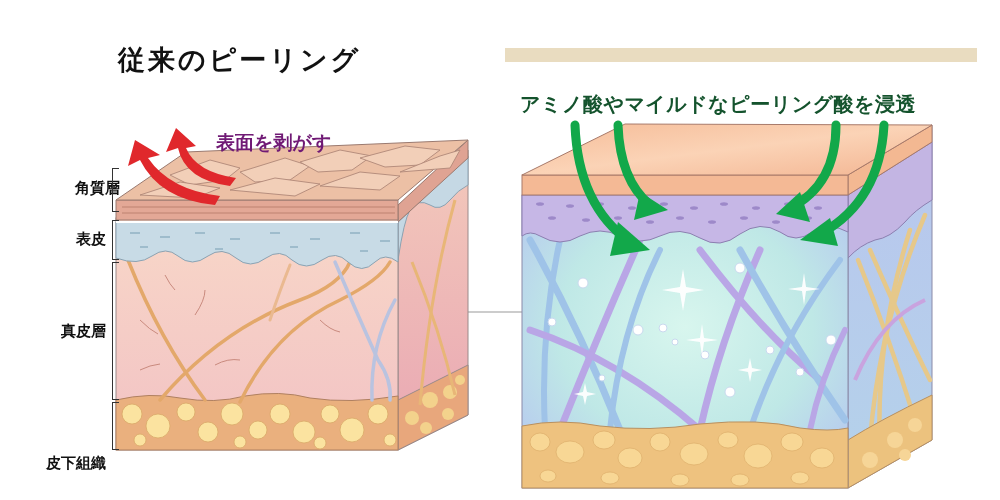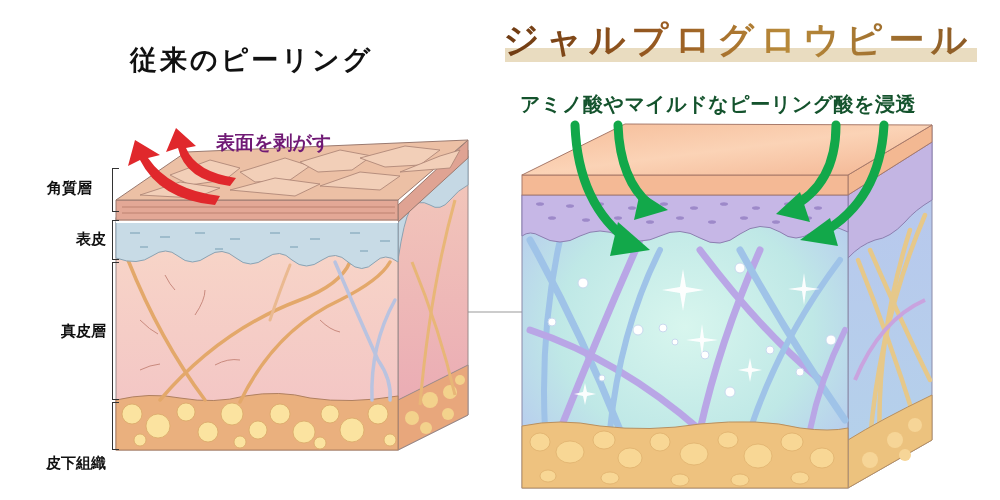--- a/index.html
+++ b/index.html
@@ -1,18 +1,18 @@
 <!DOCTYPE html>
 <html><head>
 <meta charset="utf-8">
 <style>
   html,body{margin:0;padding:0;background:#ffffff;}
   body{width:1000px;height:500px;position:relative;overflow:hidden;font-family:"DejaVu Sans","Liberation Sans",sans-serif;}
   .abs{position:absolute;}
-  .title-left{left:130px;top:42px;font-family:"DejaVu Serif","Liberation Serif",serif;font-weight:bold;font-size:27px;color:#111;letter-spacing:3px;white-space:nowrap;}
+  .title-left{left:118px;top:42px;font-family:"DejaVu Serif","Liberation Serif",serif;font-weight:bold;font-size:27px;color:#111;letter-spacing:3px;white-space:nowrap;}
   .title-right-wrap{left:497px;top:12px;width:480px;height:58px;}
   .title-right-band{position:absolute;left:8px;right:0;top:36px;height:14px;background:#e9dcc0;}
   .title-right{position:absolute;left:6px;top:4px;font-family:"DejaVu Serif","Liberation Serif",serif;font-weight:bold;font-size:36px;letter-spacing:6px;white-space:nowrap;
     background:linear-gradient(90deg,#6e3a12 0%,#9a5c22 35%,#b88a3a 60%,#8c5a26 100%);-webkit-background-clip:text;background-clip:text;color:transparent;}
   .subtitle{left:520px;top:91px;font-weight:bold;font-size:20px;color:#14532d;white-space:nowrap;letter-spacing:0.5px;}
   .peel-label{left:216px;top:130px;font-weight:bold;font-size:19px;color:#701a75;white-space:nowrap;}
   .layer-label{font-weight:bold;font-size:15px;color:#111;white-space:nowrap;text-align:right;width:80px;}
   .bracket{border:1.5px solid #333;border-right:none;width:6px;}
   svg{position:absolute;left:0;top:0;}
 </style>
@@ -269,27 +269,26 @@
       <polygon points="800,192 776,214 810,222"></polygon>
       <polygon points="830,218 800,240 838,246"></polygon>
     </g>
   </g>
 </svg>
 
 <div class="abs title-left">従来のピーリング</div>
 
 <div class="abs title-right-wrap">
   <div class="title-right-band"></div>
-  <div class="title-right">ジャルプログロウピール</div>
 </div>
 
 <div class="abs subtitle">アミノ酸やマイルドなピーリング酸を浸透</div>
 <div class="abs peel-label">表面を剥がす</div>
 
-<div class="abs layer-label" style="left:12px;top:179px;">角質層</div>
+<div class="abs layer-label" style="left:40px;top:179px;">角質層</div>
 <div class="abs bracket" style="left:112px;top:168px;height:42px;"></div>
 
 <div class="abs layer-label" style="left:26px;top:230px;">表皮</div>
 <div class="abs bracket" style="left:112px;top:220px;height:38px;"></div>
 
 <div class="abs layer-label" style="left:26px;top:322px;text-align:right;">真皮層</div>
 <div class="abs bracket" style="left:112px;top:262px;height:136px;"></div>
 
 <div class="abs layer-label" style="left:26px;top:417px;margin-top:37px;">皮下組織</div>
 <div class="abs bracket" style="left:112px;top:402px;height:46px;"></div>

